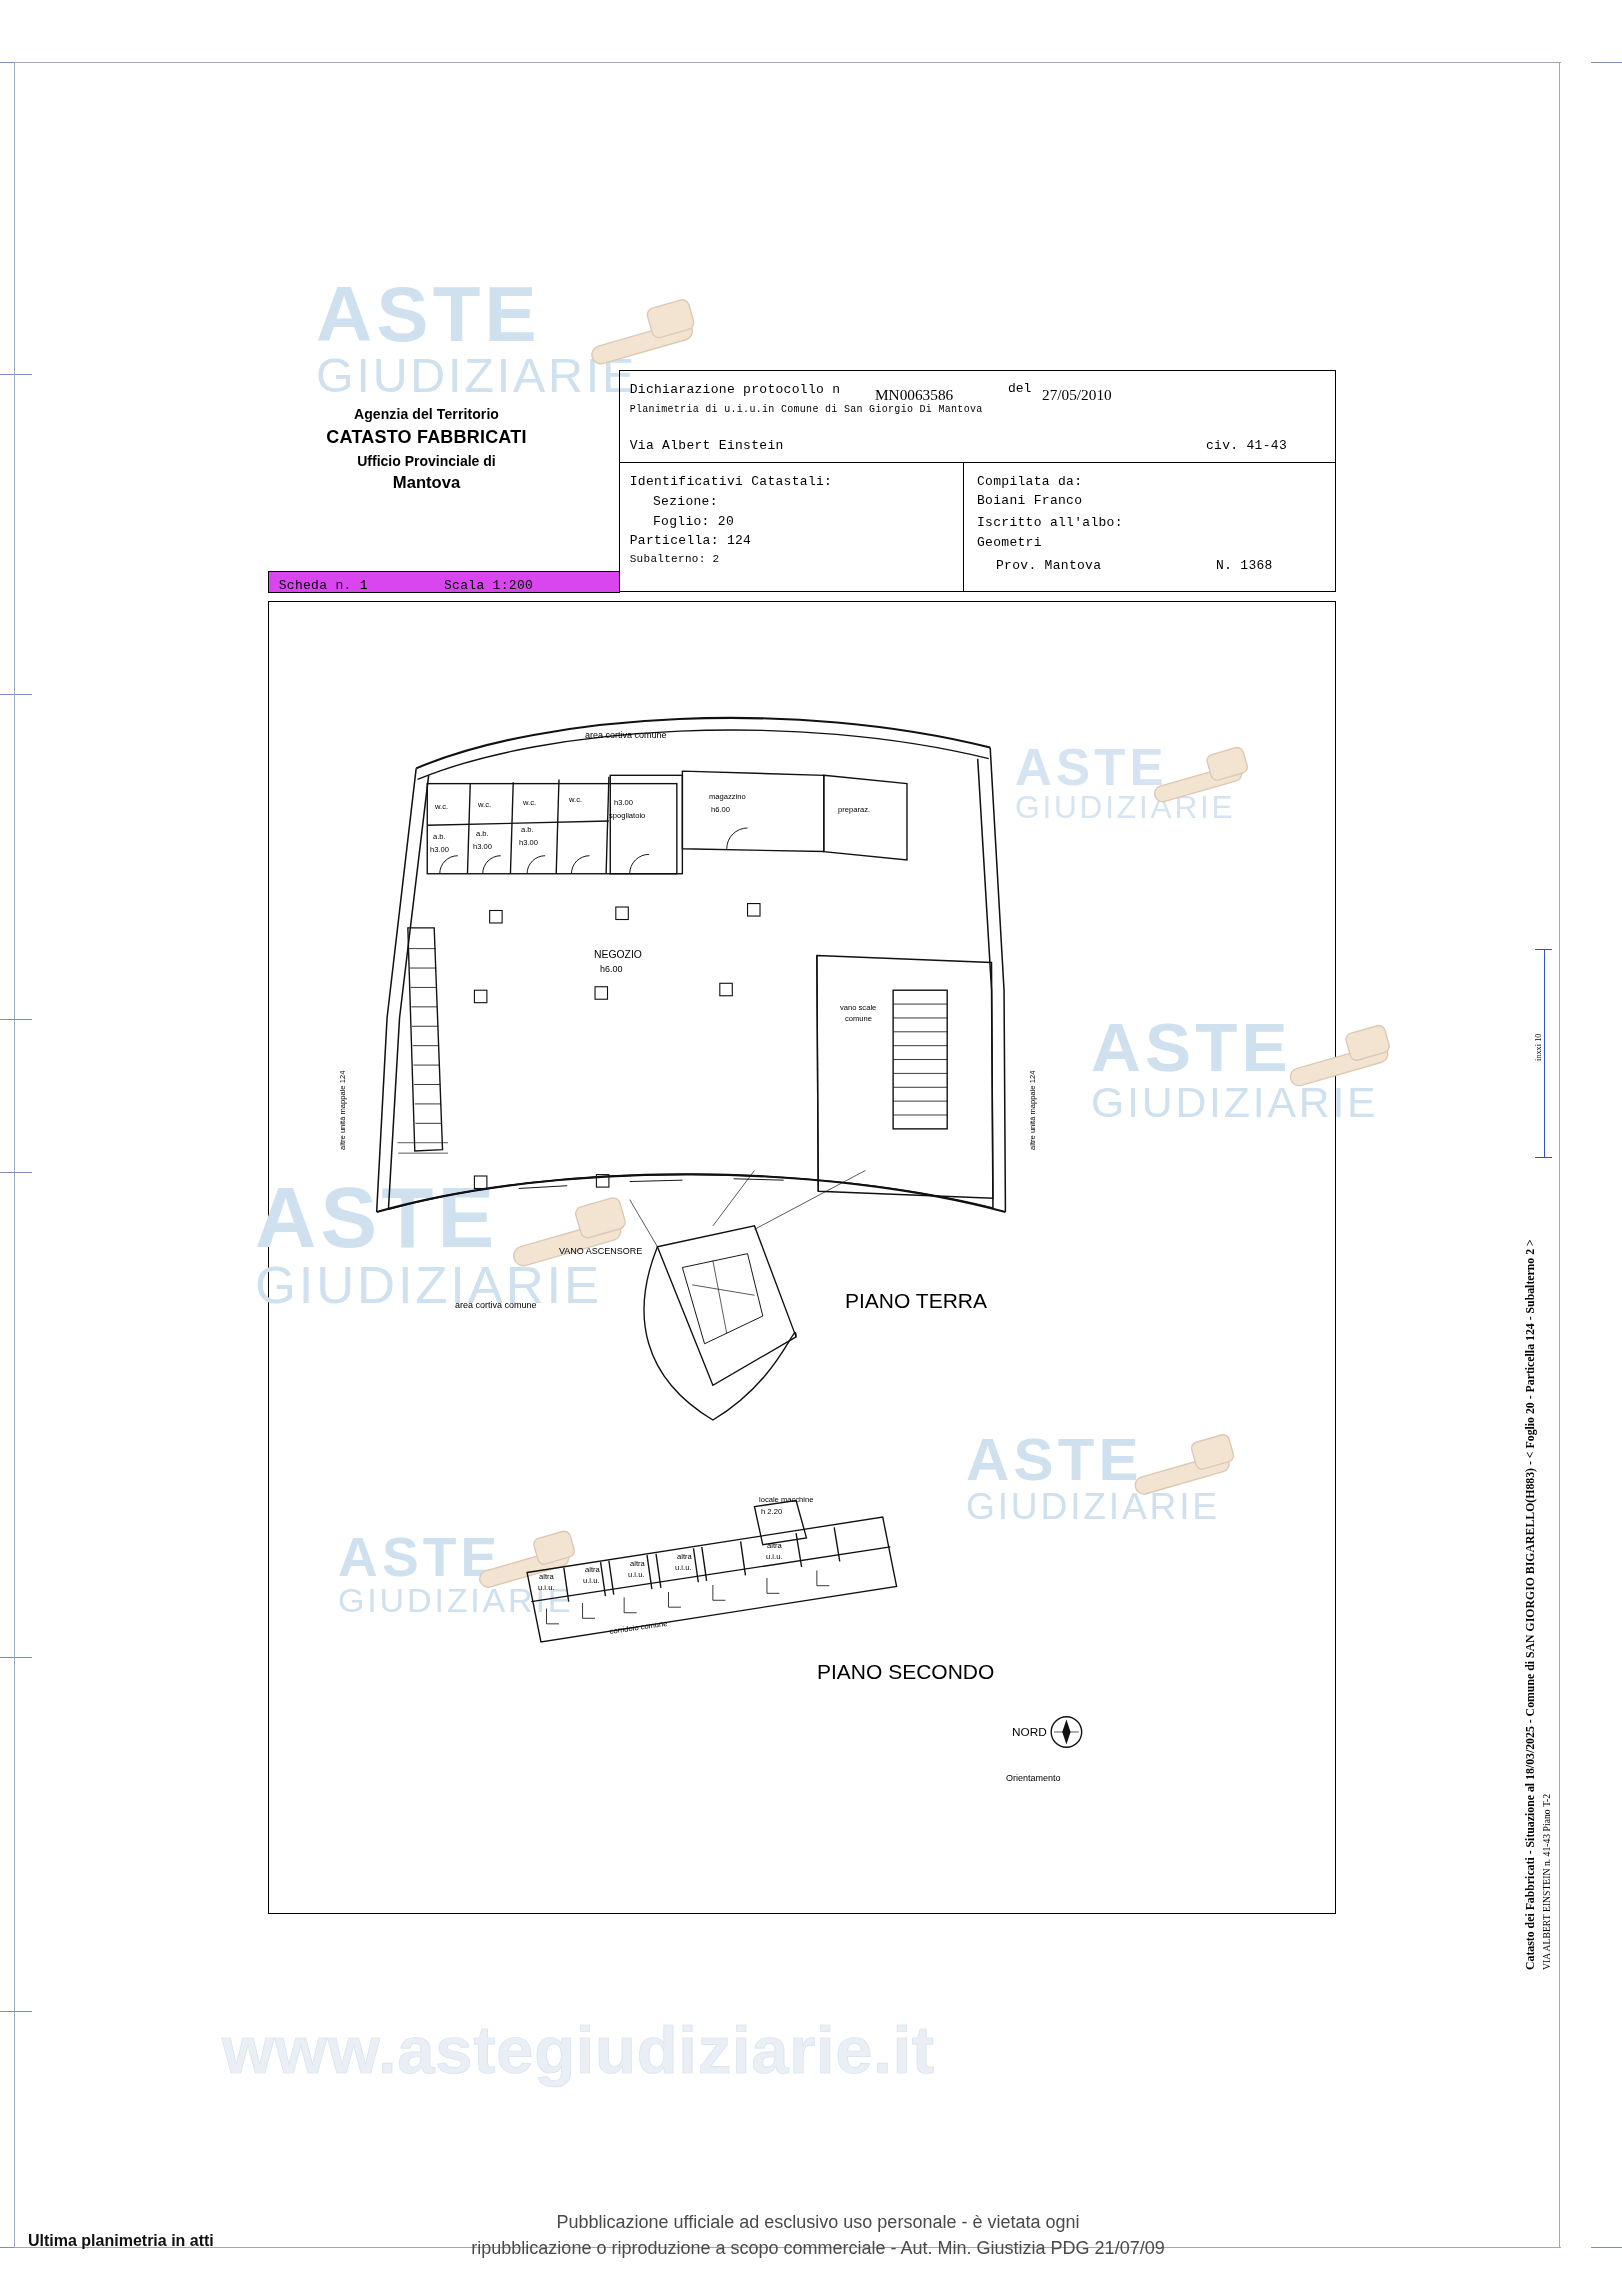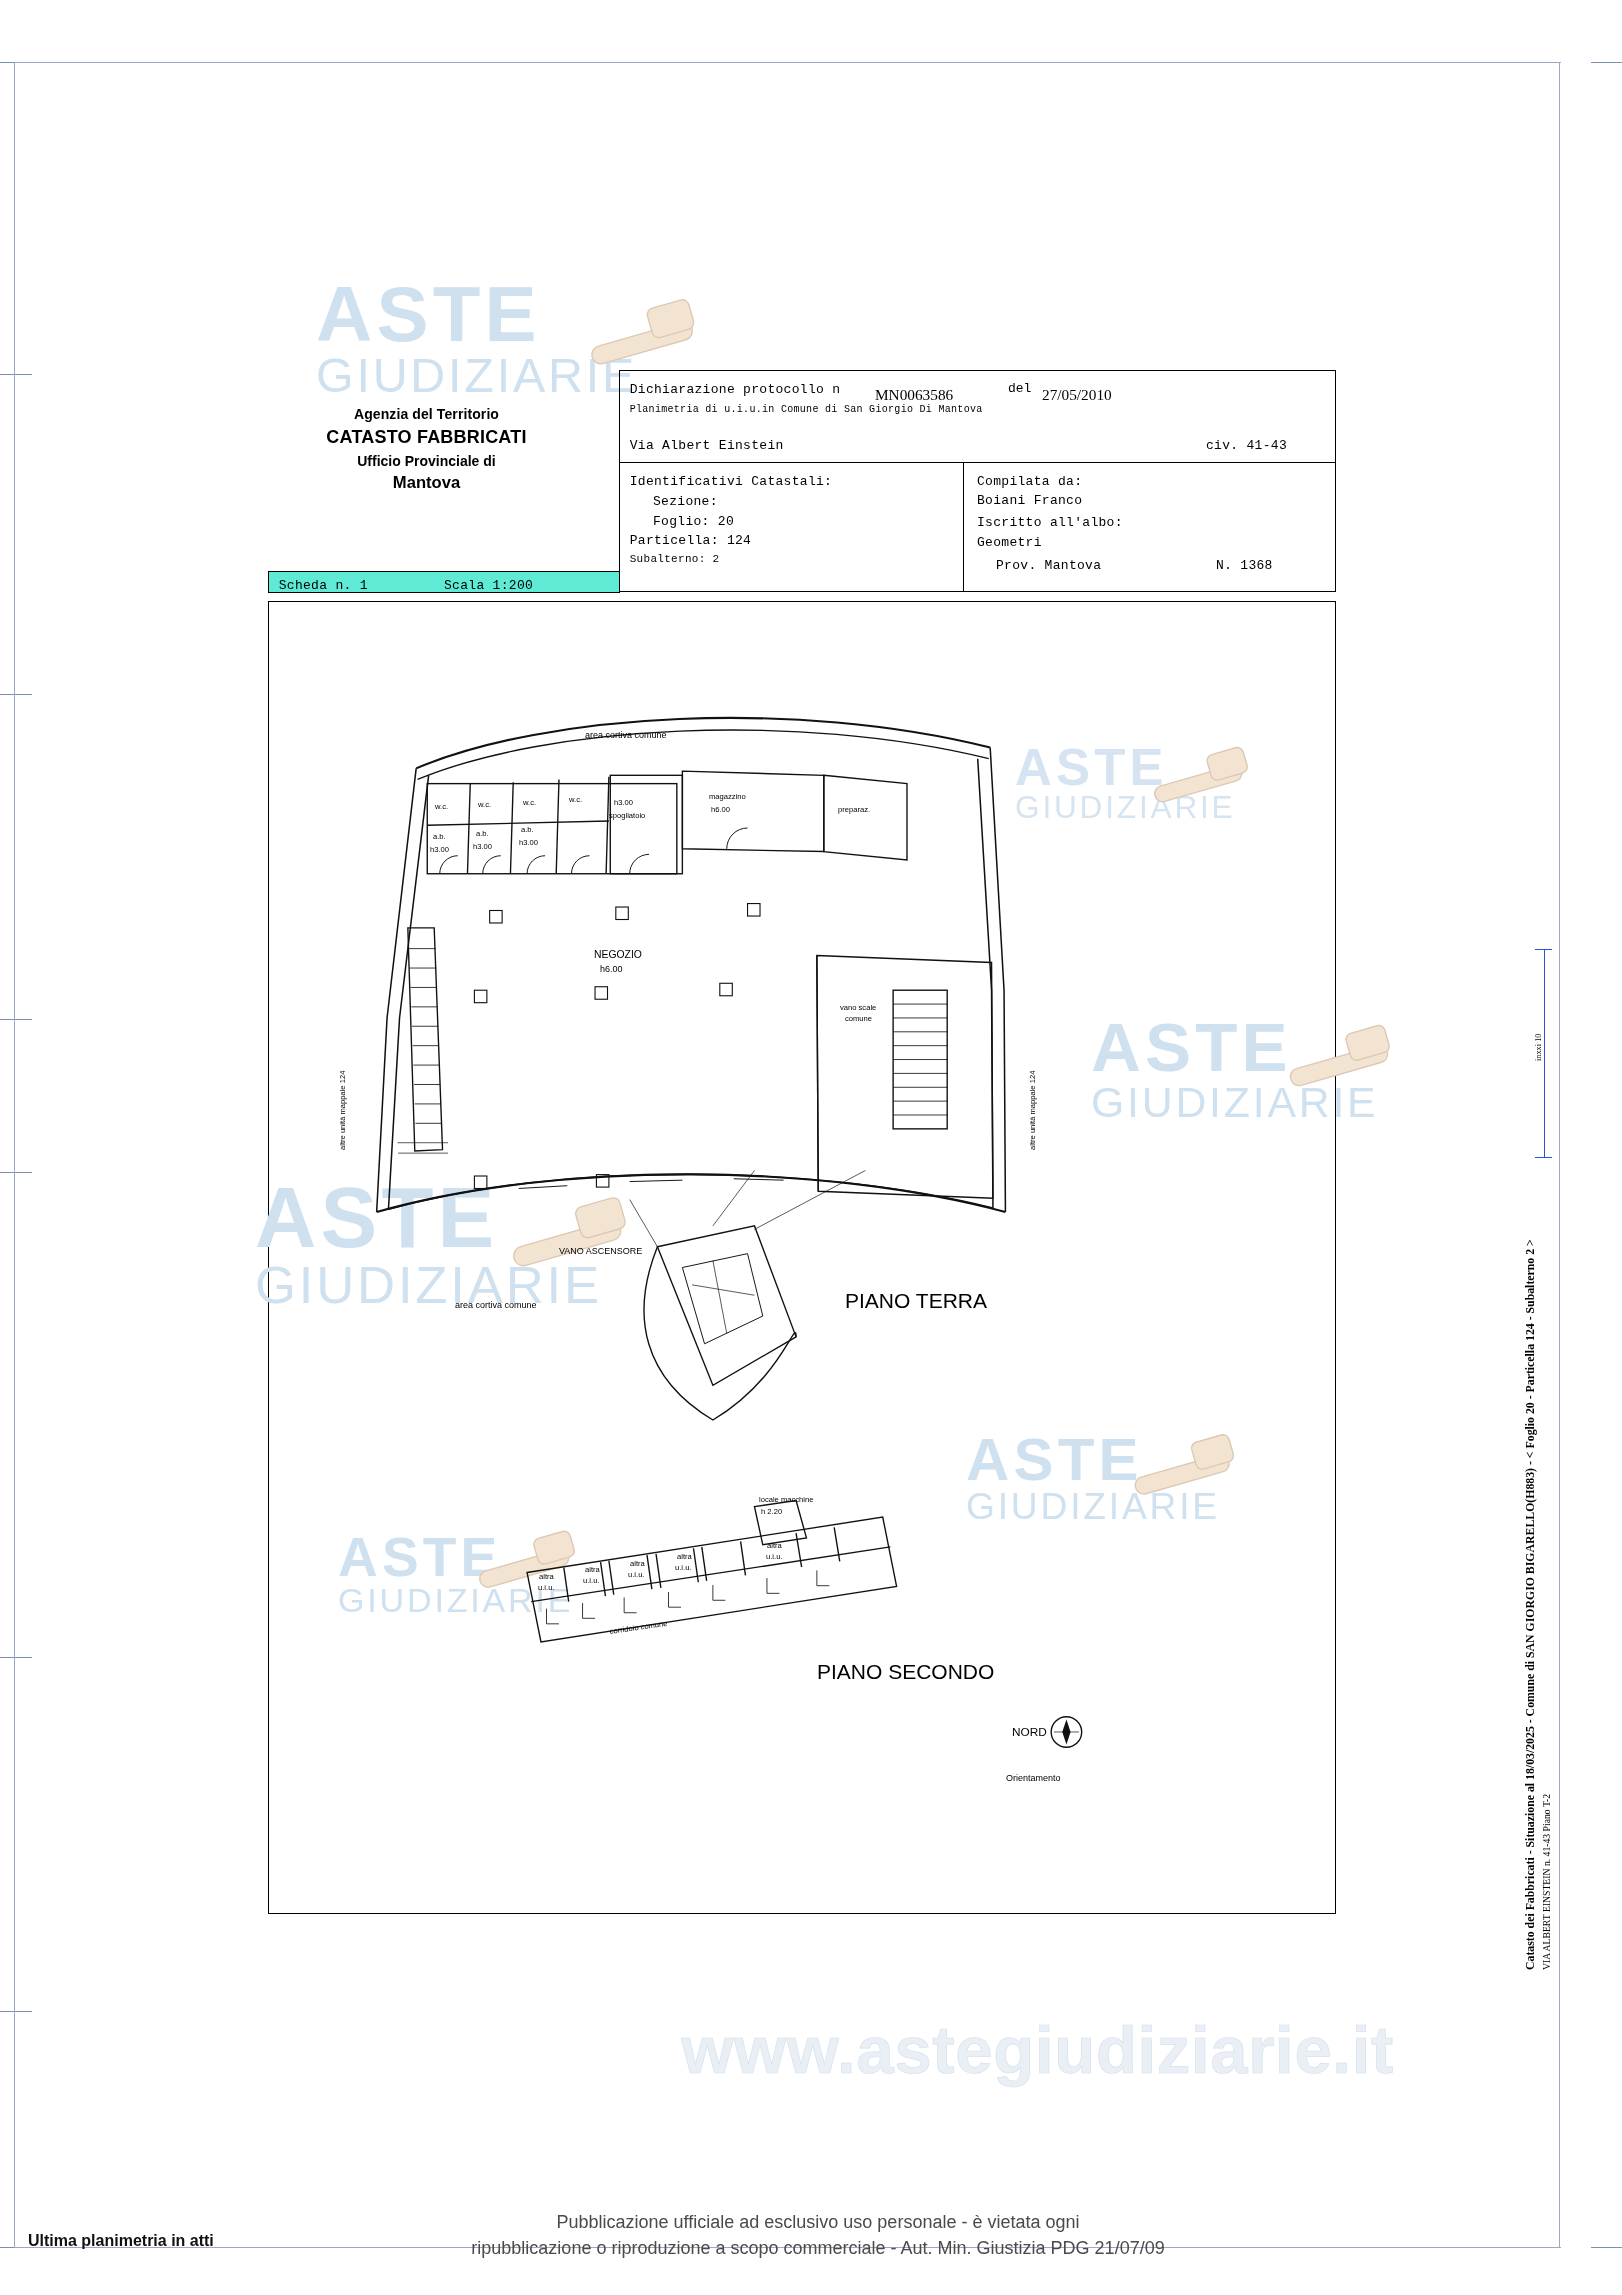--- a/index.html
+++ b/index.html
@@ -54,39 +54,39 @@
   .t-comp{position:absolute;left:357px;top:103px;font-size:13px;letter-spacing:0.3px;}
   .t-compn{position:absolute;left:357px;top:122px;font-size:13px;letter-spacing:0.3px;}
   .t-isc{position:absolute;left:357px;top:144px;font-size:13px;letter-spacing:0.3px;}
   .t-iscv{position:absolute;left:357px;top:164px;font-size:13px;letter-spacing:0.3px;}
   .t-prov{position:absolute;left:376px;top:187px;font-size:13px;letter-spacing:0.3px;}
   .t-nnum{position:absolute;left:596px;top:187px;font-size:13px;letter-spacing:0.3px;}
 
   
   .scheda{
     position:absolute;left:268px;top:571px;width:352px;height:22px;
-    border:1.4px solid #000;box-sizing:border-box;background:#5eead4;
+    border:1.4px solid #000;box-sizing:border-box;background:#d946ef;
   }
   .scheda .s1{position:absolute;left:9.7px;top:6.2px;font-size:13px;letter-spacing:0.3px;}
   .scheda .s2{position:absolute;left:175px;top:6.2px;font-size:13px;letter-spacing:0.3px;}
 
   
   .drawframe{
     position:absolute;left:268px;top:601px;width:1068px;height:1313px;
     border:1.4px solid #000;box-sizing:border-box;background:#fff;
   }
 
   
   .wm{position:absolute;pointer-events:none;user-select:none;}
   .wm .aste{font-size:var(--fs);font-weight:bold;color:#cfe0ef;letter-spacing:4.2px;line-height:.95;}
   .wm .giu{font-size:calc(var(--fs)*0.62);color:#cfe0ef;letter-spacing:2.8px;line-height:1;}
   .gavel{position:absolute;}
 
   .bigwm{
-    position:absolute;left:229px;top:2011px;width:1165px;text-align:right;
+    position:absolute;left:222px;top:2011px;width:1165px;text-align:left;
     font-size:67px;color:#e9eff5;font-weight:bold;letter-spacing:0.7px;
     -webkit-text-stroke:0.7px #d7e2ec;
   }
 
   
   .footer{
     position:absolute;left:298px;top:2191px;width:1040px;text-align:center;
     color:#4a4a4a;font-size:18px;line-height:1.45;margin-top:18px;
   }
   .ultima{position:absolute;left:28px;top:2232px;font-size:16px;font-weight:bold;color:#111;}

